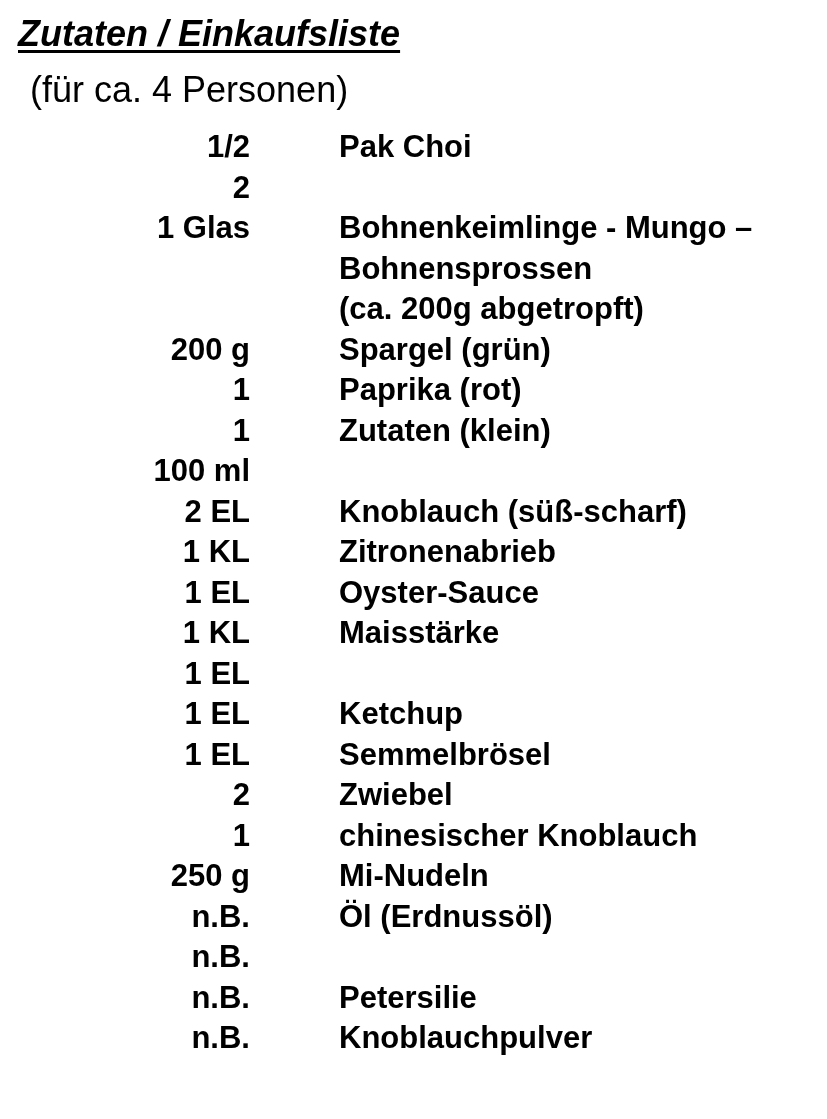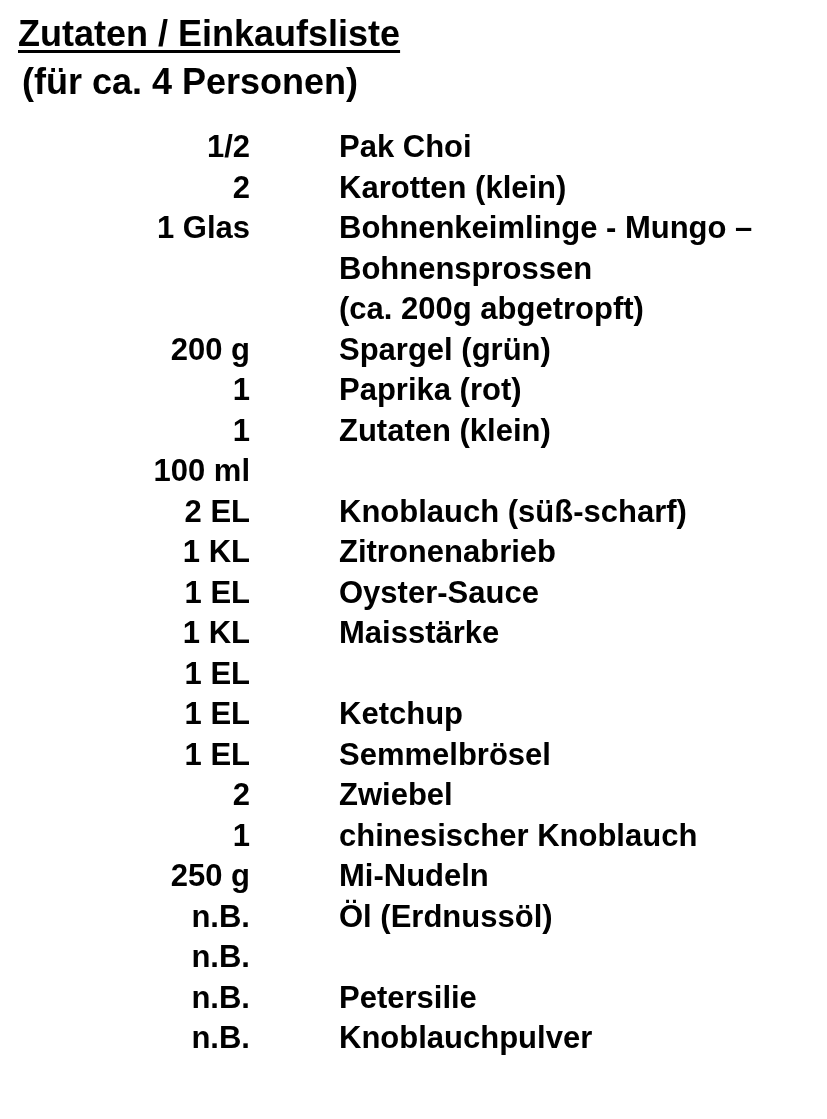--- a/index.html
+++ b/index.html
@@ -23,26 +23,27 @@
     }
     .title {
       font-size: 36px;
       line-height: 44px;
       text-decoration: underline;
       text-decoration-thickness: 3px;
       text-underline-offset: 4px;
       margin: 0;
       font-weight: bold;
       letter-spacing: 0px;
+      font-style: italic;
     }
     .subtitle {
       font-size: 36px;
       line-height: 44px;
-      margin: 4px;
-      font-weight: bold;
+      margin: 12px;
+      font-weight: normal;
     }
     .list {
       position: absolute;
       left: 0;
       top: 127px;
       width: 827px;
       padding-left: 37px;
     }
     .row {
       position: relative;
@@ -72,21 +73,20 @@
   <h2 class="subtitle">(für ca. 4 Personen)</h2>
 </div>
 
 <div class="list">
   <div class="row">
       <span class="qty">1/2</span>
       <span class="name">Pak Choi</span>
     </div>
   <div class="row">
       <span class="qty">2</span>
-      <span class="name">Karotten (klein)</span>
     </div>
   <div class="row">
       <span class="qty">1 Glas</span>
       <span class="name">Bohnenkeimlinge - Mungo –</span>
     </div>
   <div class="row">
       <span class="qty"></span>
       <span class="name">Bohnensprossen</span>
     </div>
   <div class="row">

